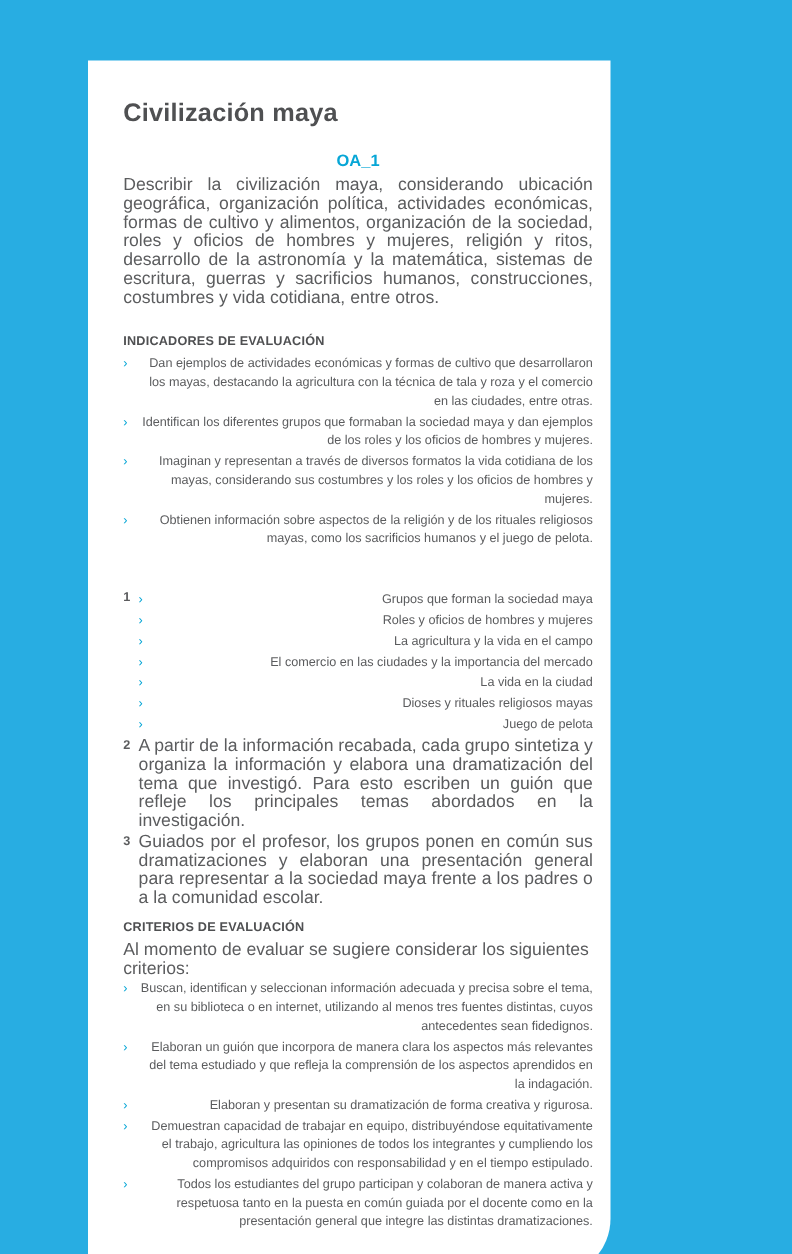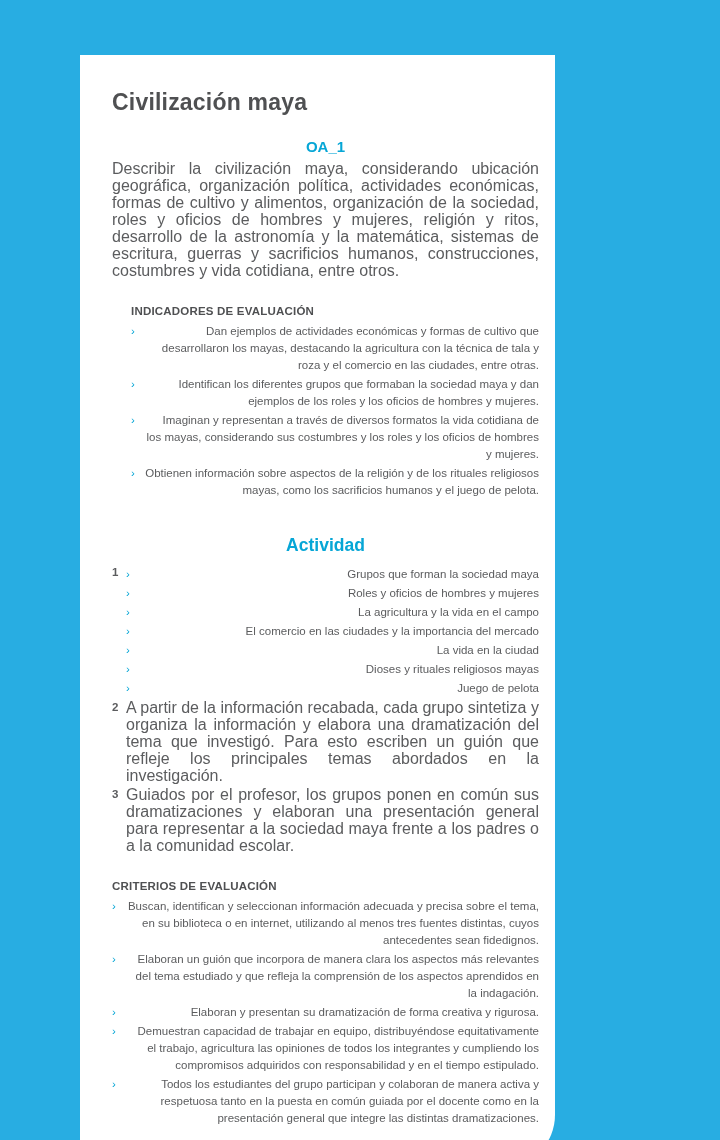--- a/index.html
+++ b/index.html
@@ -38,23 +38,23 @@
     font-size:11.5px;font-weight:700;
     color:var(--heading);
     letter-spacing:.2px;
   }
   .body{
     margin:0;
     font-size:16px;line-height:17px;
     color:var(--text);
   }
   .just{text-align:justify;hyphens:auto;}
-  .section-indicadores{margin-top:26px;margin-left:19px;}
+  .section-indicadores{margin-top:26px;}
   .section-actividad{margin-top:36px;}
-  .section-criterios{margin-top:26px;}
+  .section-criterios{margin-top:12px;}
   ul,ol{list-style:none;margin:0;padding:0;}
   .chev-list{font-size:11.5px;line-height:17px;color:var(--text);}
   .chev-item{display:flex;margin-top:2px;}
   .chev{flex:0 0 14px;color:var(--accent);}
   .chev-text{flex:1;text-align:right;}
   .step-list{margin-top:2px;}
   .step{display:flex;margin-top:2px;}
   .step-num{
     flex:0 0 14px;
     font-weight:700;color:var(--text);
@@ -96,21 +96,20 @@
         </li>
 
         <li class="chev-item">
           <span class="chev">›</span>
           <span class="chev-text just">Obtienen información sobre aspectos de la religión y de los rituales religiosos mayas, como los sacrificios humanos y el juego de pelota.</span>
         </li>
       </ul>
   </section>
 
   <section class="section-actividad">
-    <h2 class="accent big">Actividad</h2>
     <ol class="step-list">
 
         <li class="step">
           <span class="step-num">1</span>
           <div class="step-body">
             <ul class="chev-list sub">
 
                 <li class="chev-item">
                   <span class="chev">›</span>
                   <span class="chev-text">Grupos que forman la sociedad maya</span>
@@ -162,20 +161,21 @@
           <div class="step-body">
             <p class="body just">Guiados por el profesor, los grupos ponen en común sus dramatizaciones y elaboran una presentación general para representar a la sociedad maya frente a los padres o a la comunidad escolar.</p>
 
           </div>
         </li>
       </ol>
   </section>
 
   <section class="section-criterios">
     <h3>CRITERIOS DE EVALUACIÓN</h3>
+    <p class="body intro">Al momento de evaluar se sugiere considerar los siguientes criterios:</p>
     <ul class="chev-list">
 
         <li class="chev-item">
           <span class="chev">›</span>
           <span class="chev-text just">Buscan, identifican y seleccionan información adecuada y precisa sobre el tema, en su biblioteca o en internet, utilizando al menos tres fuentes distintas, cuyos antecedentes sean fidedignos.</span>
         </li>
 
         <li class="chev-item">
           <span class="chev">›</span>
           <span class="chev-text just">Elaboran un guión que incorpora de manera clara los aspectos más relevantes del tema estudiado y que refleja la comprensión de los aspectos aprendidos en la indagación.</span>

